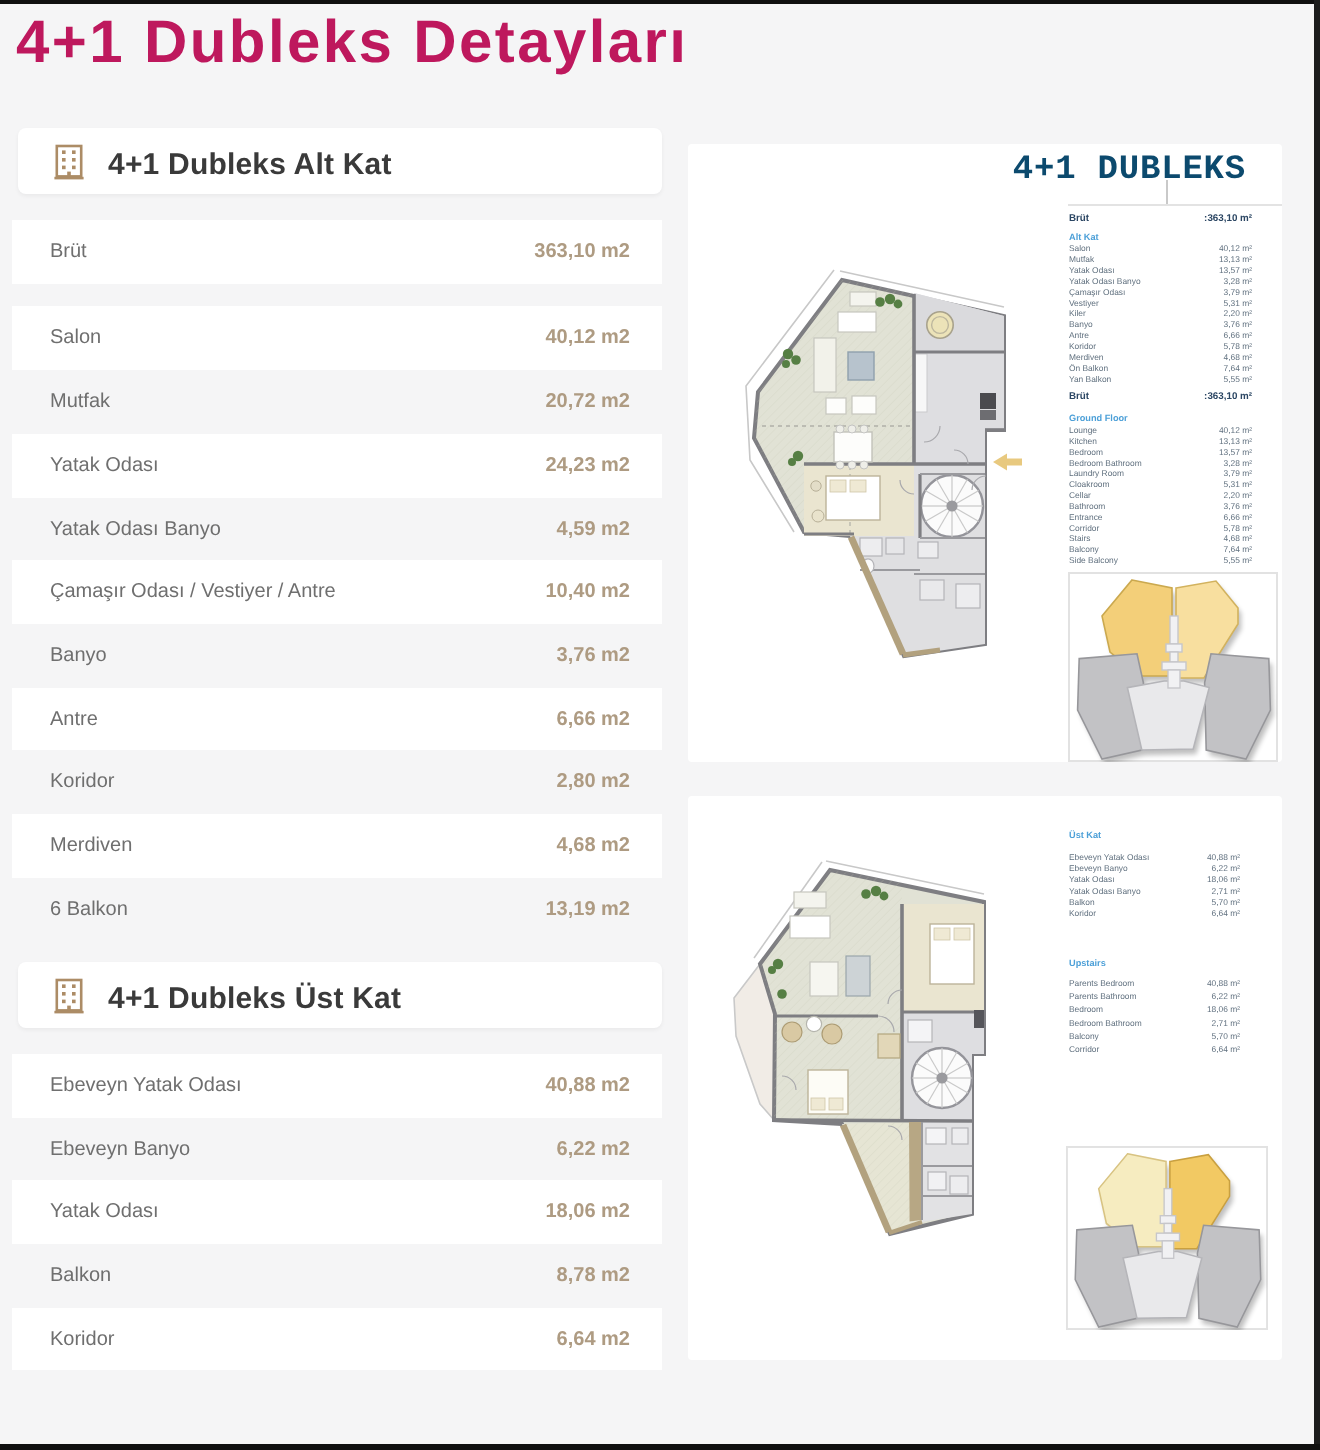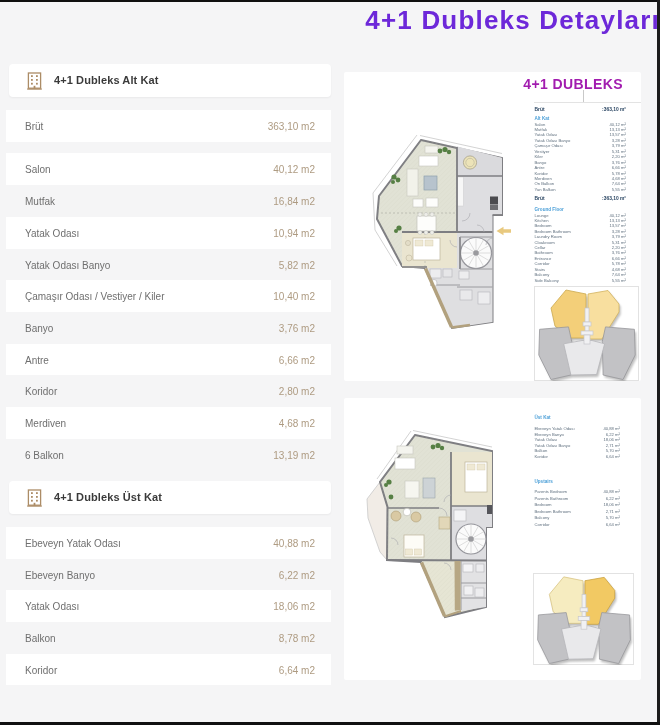--- a/index.html
+++ b/index.html
@@ -1,24 +1,24 @@
 <!DOCTYPE html>
 <html><head><meta charset="utf-8">
 <style>
 html,body{margin:0;padding:0;}
 body{width:660px;height:725px;background:#f5f5f6;font-family:"Liberation Sans",sans-serif;position:relative;overflow:hidden;}
 .abs{position:absolute;}
-#title{left:8px;top:5px;width:652px;text-align:right;font-size:26px;font-weight:800;color:#6d28d9;letter-spacing:1.2px;}
+#title{left:8px;top:5px;width:652px;text-align:left;font-size:30px;font-weight:800;color:#be185d;letter-spacing:1.2px;}
 .hcard{left:9px;width:322px;height:33px;background:#fff;border-radius:4px;box-shadow:0 1px 2px rgba(0,0,0,0.05);}
 .hcard .ic{position:absolute;left:18px;top:8px;}
-.hcard .tx{position:absolute;left:45px;top:10px;font-size:11px;font-weight:700;color:#3a3a3a;letter-spacing:0.1px;}
+.hcard .tx{position:absolute;left:45px;top:10px;font-size:15px;font-weight:700;color:#3a3a3a;letter-spacing:0.1px;}
 .row{left:6px;width:325px;height:32px;}
 .row.w{background:#fff;}
 .row .l{position:absolute;left:19px;top:50%;transform:translateY(-50%);font-size:10px;color:#6f6f6f;}
-.row .v{position:absolute;right:16px;top:50%;transform:translateY(-50%);font-size:10px;font-weight:400;color:#ae9b82;}
+.row .v{position:absolute;right:16px;top:50%;transform:translateY(-50%);font-size:10px;font-weight:700;color:#ae9b82;}
 .card{background:#fff;left:344px;width:297px;border-radius:2px;}
 #bTop{left:0;top:0;width:660px;height:2px;background:#101010;}
 #bRight{right:0;top:0;width:3px;height:725px;background:#1c1c1c;}
 #bBottom{left:0;bottom:0;width:660px;height:3px;background:#101010;}
 </style></head>
 <body>
 <div class="abs" id="title">4+1 Dubleks Detayları</div>
 
 <div class="abs hcard" style="top:64px;">
   <svg class="ic" width="15" height="18" viewBox="0 0 15 18">
@@ -39,32 +39,32 @@
     <span class="l">Brüt</span>
     <span class="v">363,10 m2</span>
   </div>
 
 <div class="abs row w" style="top:153px;height:32px;">
     <span class="l">Salon</span>
     <span class="v">40,12 m2</span>
   </div>
 <div class="abs row" style="top:185px;height:32px;">
     <span class="l">Mutfak</span>
-    <span class="v">16,84 m2</span>
+    <span class="v">20,72 m2</span>
   </div>
 <div class="abs row w" style="top:217px;height:32px;">
     <span class="l">Yatak Odası</span>
-    <span class="v">10,94 m2</span>
+    <span class="v">24,23 m2</span>
   </div>
 <div class="abs row" style="top:249px;height:31px;">
     <span class="l">Yatak Odası Banyo</span>
-    <span class="v">5,82 m2</span>
+    <span class="v">4,59 m2</span>
   </div>
 <div class="abs row w" style="top:280px;height:32px;">
-    <span class="l">Çamaşır Odası / Vestiyer / Kiler</span>
+    <span class="l">Çamaşır Odası / Vestiyer / Antre</span>
     <span class="v">10,40 m2</span>
   </div>
 <div class="abs row" style="top:312px;height:32px;">
     <span class="l">Banyo</span>
     <span class="v">3,76 m2</span>
   </div>
 <div class="abs row w" style="top:344px;height:31px;">
     <span class="l">Antre</span>
     <span class="v">6,66 m2</span>
   </div>
@@ -111,21 +111,21 @@
 <div class="abs row" style="top:622px;height:32px;">
     <span class="l">Balkon</span>
     <span class="v">8,78 m2</span>
   </div>
 <div class="abs row w" style="top:654px;height:31px;">
     <span class="l">Koridor</span>
     <span class="v">6,64 m2</span>
   </div>
 
 <div class="abs card" id="card1" style="top:72px;height:309px;">
-  <div class="abs" style="right:18px;top:4px;font-size:14px;font-weight:700;letter-spacing:0.4px;color:#a21caf;">4+1 DUBLEKS</div>
+  <div class="abs" style="right:18px;top:4px;font-size:17px;font-weight:700;letter-spacing:0.4px;color:#0c4a6e;font-family:Liberation Mono, monospace;">4+1 DUBLEKS</div>
   <div class="abs" style="left:239px;top:18px;width:1px;height:13px;background:#c9c9c9;"></div>
   <div class="abs" style="left:190px;top:30px;width:107px;height:1px;background:#e3e3e3;"></div>
 
   <svg class="abs" style="left:190px;top:31px;" width="107" height="183" viewBox="0 0 107 183" font-family="Liberation Sans, sans-serif">
     <g font-size="4.9" font-weight="700" fill="#2b4663">
       <text x="0.5" y="7.5">Brüt</text>
         <text x="68" y="7.5">:</text>
         <text x="92" y="7.5" text-anchor="end">363,10 m²</text>
     </g>
     <text x="0.5" y="17" font-size="4.6" fill="#4da0d8" font-weight="700">Alt Kat</text>

